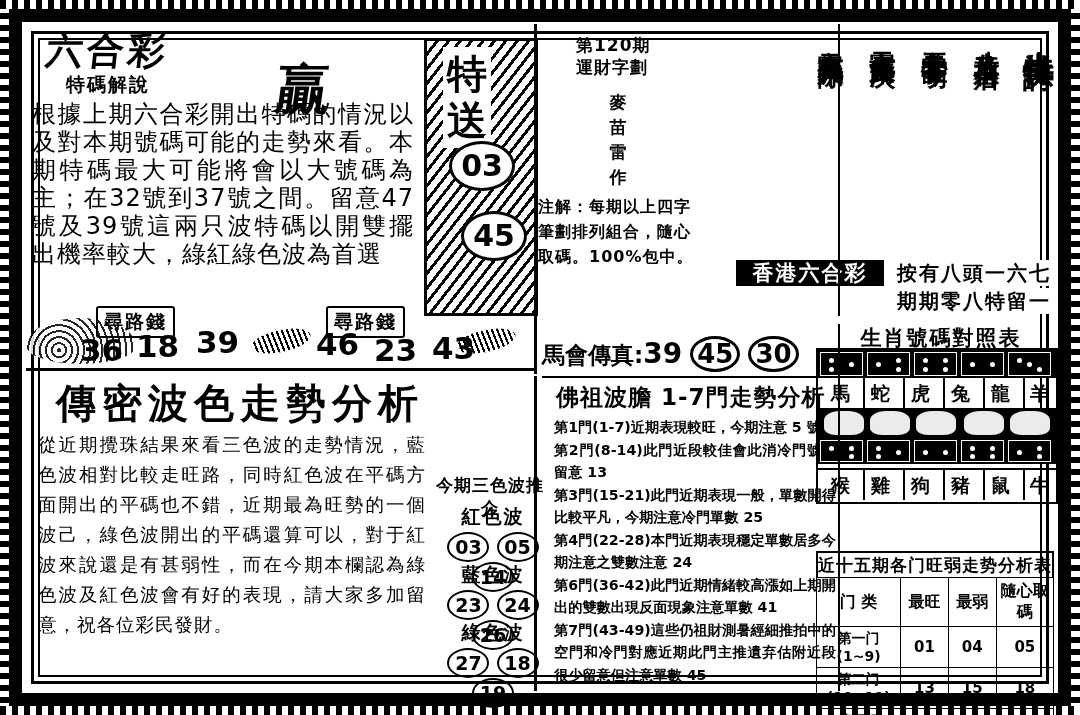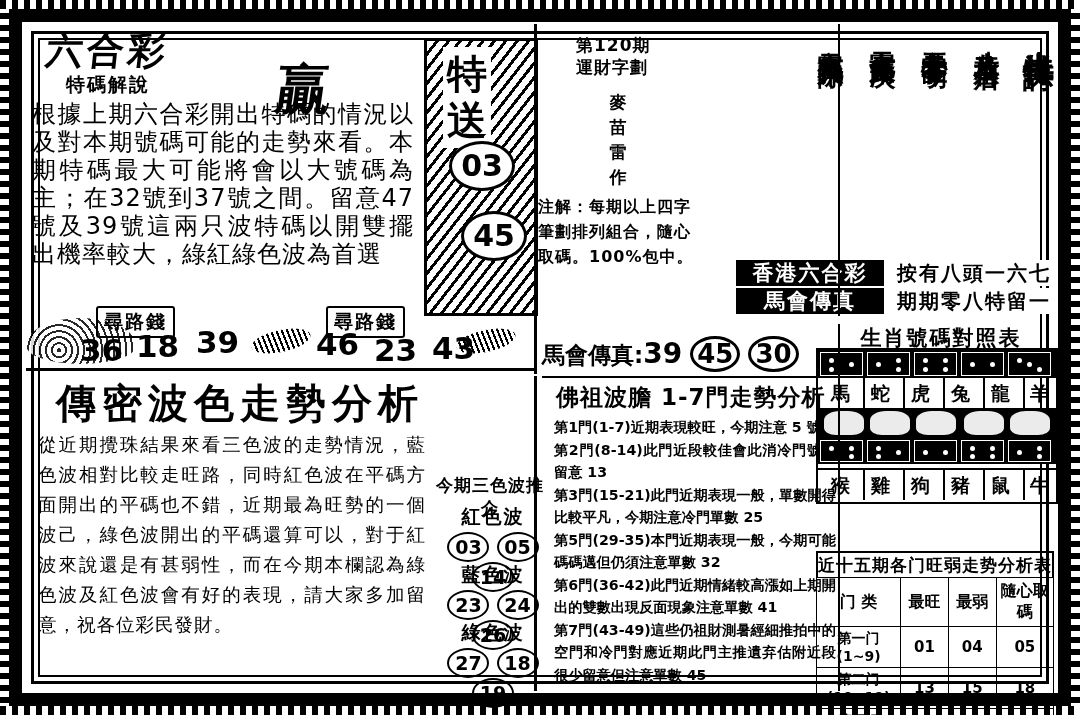--- a/index.html
+++ b/index.html
@@ -290,21 +290,20 @@
         <div class="zj-note">注解：每期以上四字筆劃排列組合，隨心取碼。100%包中。</div>
       </div>
 
       <div class="poem p1">生肖特供詩</div>
       <div class="poem p2">八来放马八奋后</div>
       <div class="poem p3">心开零零在今萌</div>
       <div class="poem p4">零七反复来两次</div>
       <div class="poem p5">六零得九八来除</div>
 
       <div class="blackbox bb1">香港六合彩</div>
-      <div class="blackbox bb2">馬會傳真</div>
       <div class="blackbox rb1 plainright">按有八頭一六七</div>
       <div class="blackbox rb2 plainright">期期零八特留一</div>
     </div>
 
     <div class="lucky">
       <div class="swirl"></div>
       <div class="feather" style="left:225px;top:24px;"></div>
       <div class="feather" style="left:430px;top:24px;"></div>
       <div class="lucky-label ll1">尋路錢</div>
       <div class="lucky-label ll2">尋路錢</div>
@@ -352,21 +351,21 @@
         <span class="rc-ball">18</span>
         <span class="rc-ball">19</span>
       </div>
     </div>
 
     <div class="sec3-title">佛祖波膽 1-7門走勢分析</div>
     <div class="sec3-body">
       <div>第1門(1-7)近期表現較旺，今期注意 5 號</div>
       <div>第2門(8-14)此門近段較佳會此消冷門號要留意 13</div>
       <div>第3門(15-21)此門近期表現一般，單數開得比較平凡，今期注意冷門單數 25</div>
-      <div>第5門(29-35)本門近期表現一般，今期可能碼碼邁但仍須注意單數 32</div>
+      <div>第4門(22-28)本門近期表現穩定單數居多今期注意之雙數注意 24</div>
       <div>第6門(36-42)此門近期情緒較高漲如上期開出的雙數出現反面現象注意單數 41</div>
       <div>第7門(43-49)這些仍祖財測暑經細推拍中的空門和冷門對應近期此門主推遺弃估附近段很少留意但注意單數 45</div>
     </div>
 
     <div class="zodiac-title">生肖號碼對照表</div>
     <div class="zodiac-box">
       <div class="zdom" style="top:0;">
         <div class="domino" style="left:2px;">
             <span class="dot" style="left:8px;top:5px;"></span>
             <span class="dot" style="left:8px;top:14px;"></span>

